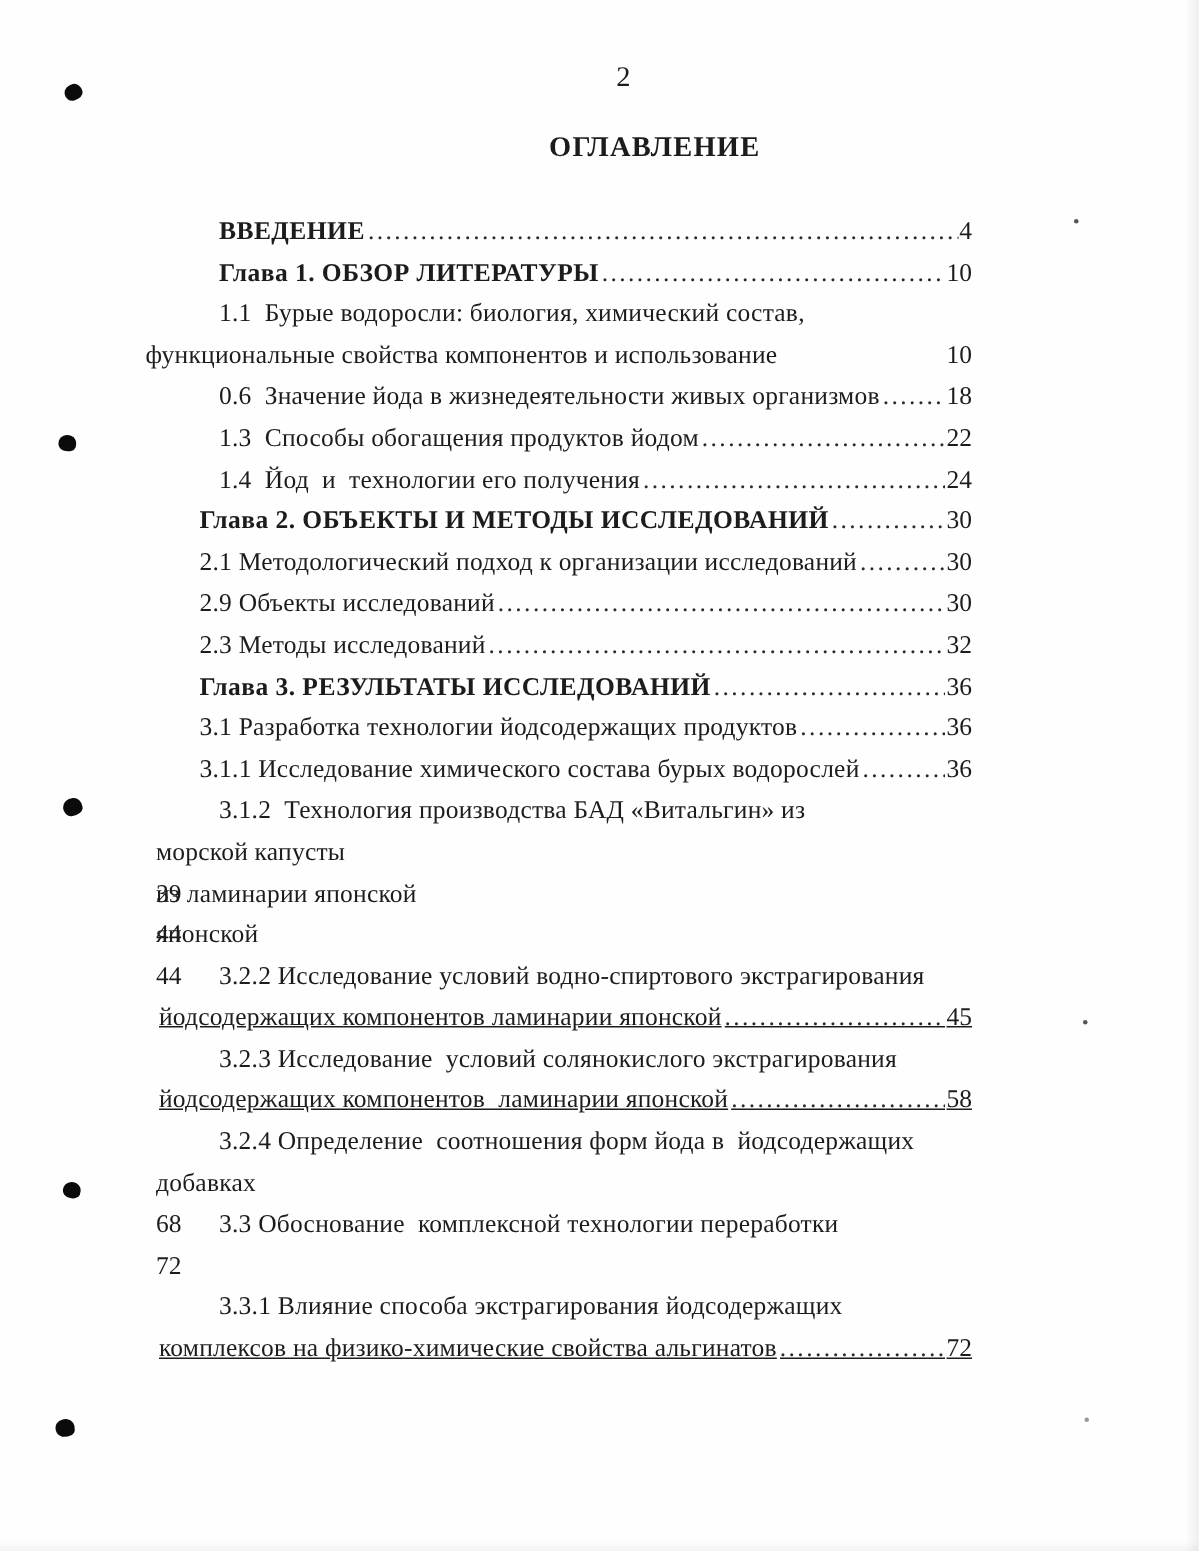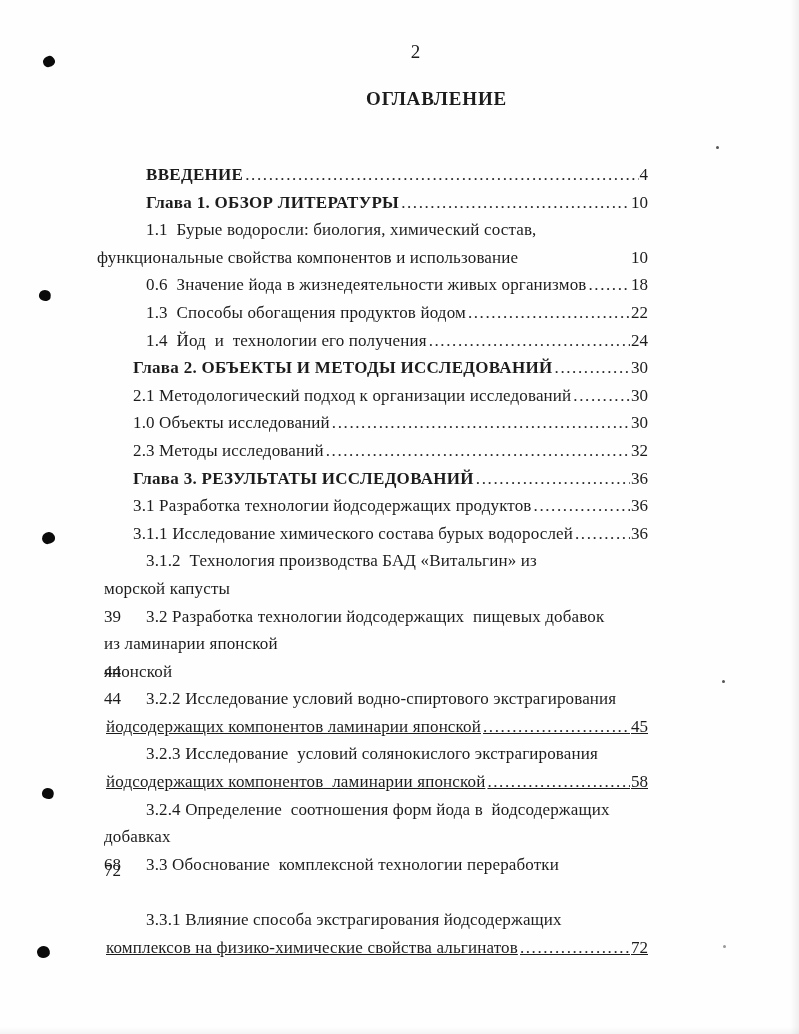--- a/index.html
+++ b/index.html
@@ -42,21 +42,21 @@
     left: 97px; top: 140px;
     width: 551px;
   }
   .toc-row {
     display: flex;
     align-items: baseline;
     height: 27.6px;
     line-height: 27.6px;
     font-size: 17px;
   }
-  .toc-row .txt { white-space: pre; letter-spacing: 0.15px; margin-top: 21px; }
+  .toc-row .txt { white-space: pre; letter-spacing: 0.15px; }
   .toc-row.bold .txt { font-weight: bold; letter-spacing: 0.3px; }
   .toc-row .leader {
     flex: 1 1 auto;
     overflow: hidden;
     white-space: nowrap;
     margin: 0 1px 0 2px;
     color: #2a2a2a;
   }
   .toc-row .leader::after {
     content: "....................................................................................................................................................";
@@ -132,21 +132,21 @@
         <span class="txt">Глава 2. ОБЪЕКТЫ И МЕТОДЫ ИССЛЕДОВАНИЙ</span>
         <span class="leader"></span>
         <span class="pg">30</span>
       </div>
       <div class="toc-row ind-md">
         <span class="txt">2.1 Методологический подход к организации исследований</span>
         <span class="leader"></span>
         <span class="pg">30</span>
       </div>
       <div class="toc-row ind-md">
-        <span class="txt">1.0 Объекты исследований</span>
+        <span class="txt">2.9 Объекты исследований</span>
         <span class="leader"></span>
         <span class="pg">30</span>
       </div>
       <div class="toc-row ind-md">
         <span class="txt">2.3 Методы исследований</span>
         <span class="leader"></span>
         <span class="pg">32</span>
       </div>
       <div class="toc-row ind-md bold">
         <span class="txt">Глава 3. РЕЗУЛЬТАТЫ ИССЛЕДОВАНИЙ</span>
@@ -165,25 +165,20 @@
       </div>
       <div class="toc-row ind-lg no-leader">
         <span class="txt">3.1.2  Технология производства БАД «Витальгин» из</span>
         <span class="leader"></span>
         <span class="pg"></span>
       </div>
       <div class="toc-row ind-xs">
         <span class="txt">морской капусты</span>
         <span class="leader"></span>
         <span class="pg">39</span>
-      </div>
-      <div class="toc-row ind-lg no-leader">
-        <span class="txt">3.2 Разработка технологии йодсодержащих  пищевых добавок</span>
-        <span class="leader"></span>
-        <span class="pg"></span>
       </div>
       <div class="toc-row ind-xs">
         <span class="txt">из ламинарии японской</span>
         <span class="leader"></span>
         <span class="pg">44</span>
       </div>
       <div class="toc-row ind-xs">
         <span class="txt">японской</span>
         <span class="leader"></span>
         <span class="pg">44</span>

